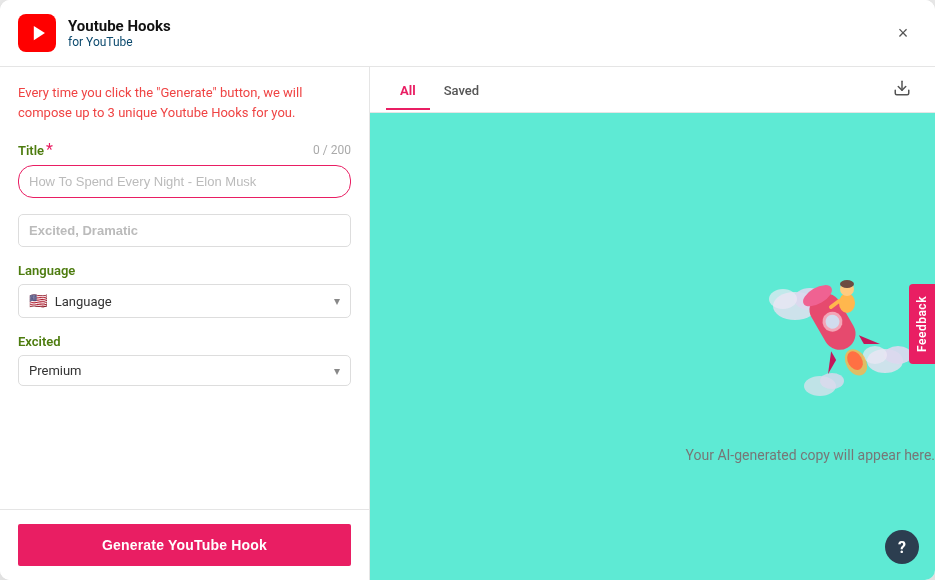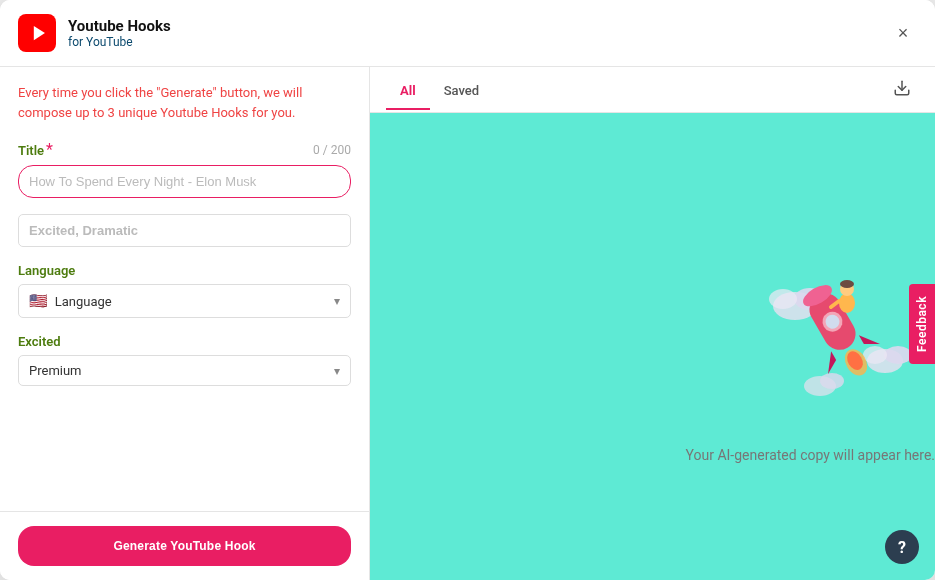--- a/index.html
+++ b/index.html
@@ -194,23 +194,23 @@
 
     .left-panel-footer {
       padding: 14px 18px;
       border-top: 1px solid #e5e5e5;
     }
     .generate-btn {
       width: 100%;
       background: #e91e63;
       color: #fff;
       border: none;
-      border-radius: 16px;
+      border-radius: 2px;
       padding: 13px;
-      font-size: 12px;
+      font-size: 14px;
       font-weight: 600;
       cursor: pointer;
       letter-spacing: 0.2px;
     }
 
     
     .right-panel {
       flex: 1;
       background: #5eead4;
       display: flex;

